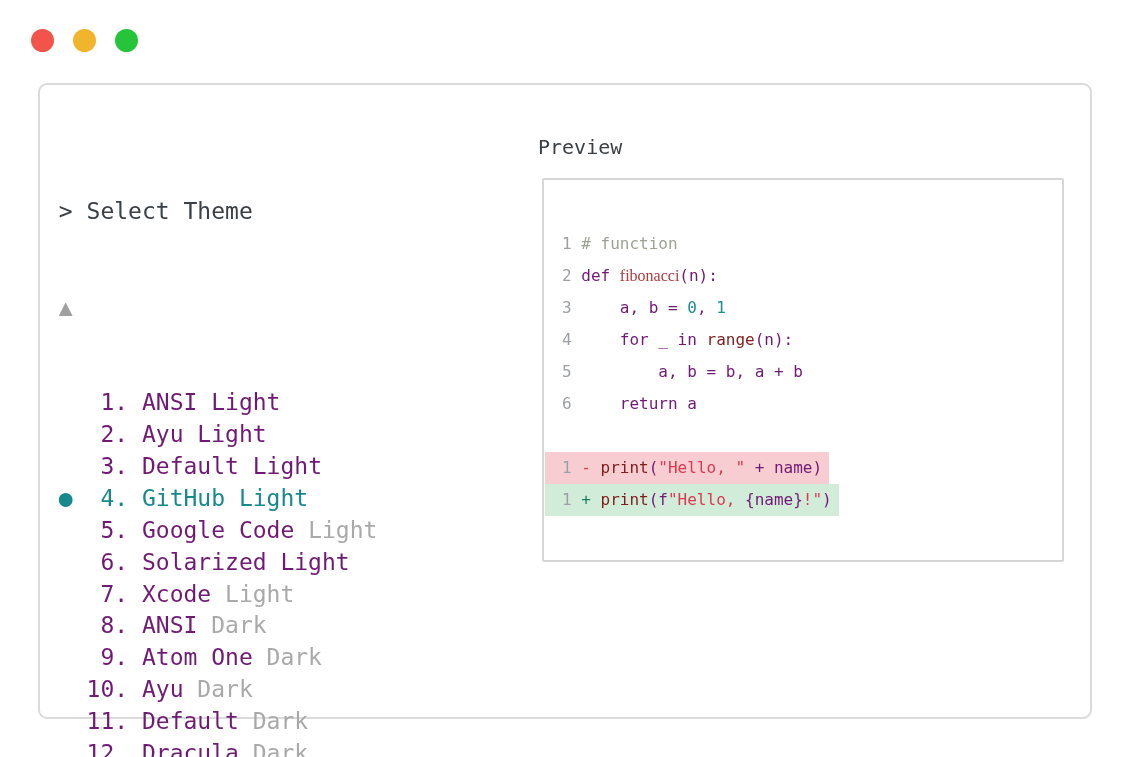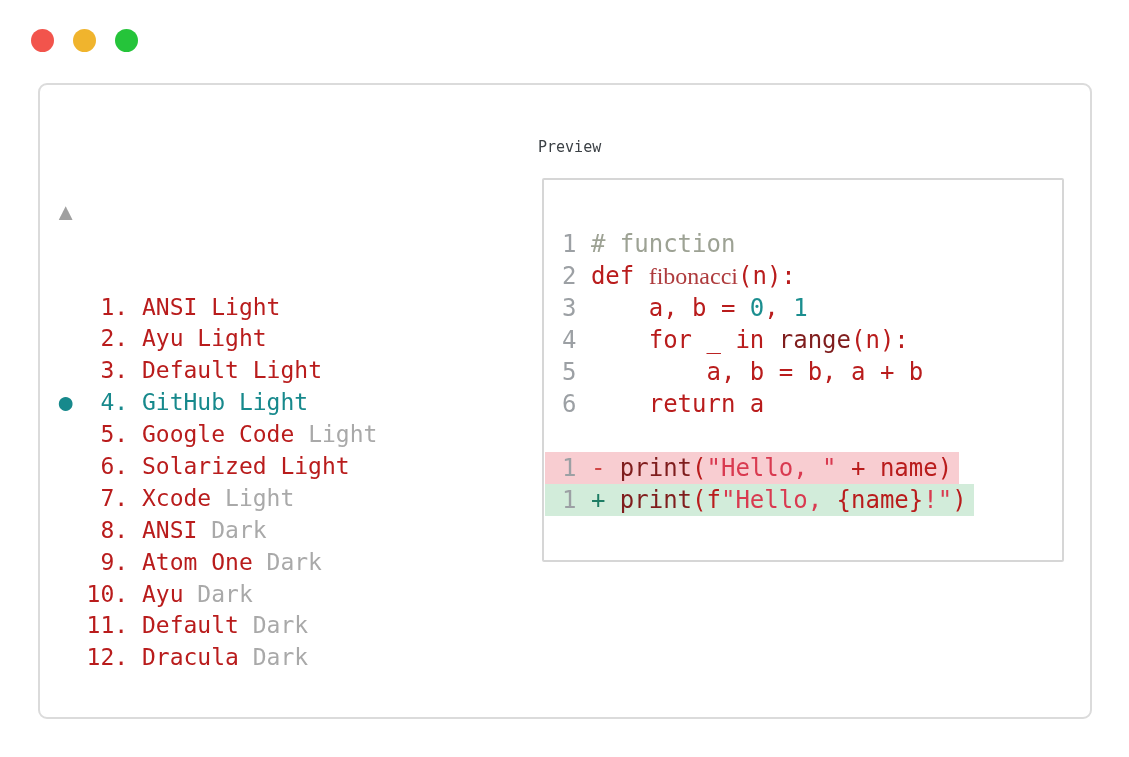--- a/index.html
+++ b/index.html
@@ -13,33 +13,33 @@
   
   .panel{position:absolute;left:38px;top:83px;width:1050px;height:632px;
          border:2px solid #dbdbdb;border-radius:9px;background:#ffffff;}
 
   
   .left-col{position:absolute;left:45px;top:132px;font-size:23px;
             line-height:31.9px;white-space:pre;color:#3b4045;}
   .row{height:31.9px;}
 
   
-  .preview-label{position:absolute;left:538px;top:132px;font-size:15px;
+  .preview-label{position:absolute;left:538px;top:132px;font-size:20px;
                  line-height:31.9px;color:#3b4045;white-space:pre;}
   .preview-box{position:absolute;left:542px;top:178px;width:518px;height:380px;
                border:2px solid #d6d6d6;border-radius:2px;background:#ffffff;}
-  .code{position:absolute;left:562px;top:228px;font-size:24px;
+  .code{position:absolute;left:562px;top:228px;font-size:16px;
         line-height:32px;white-space:pre;color:#3b4045;}
   .code-row{height:32px;}
   .diff{width:max-content;margin-left:-17px;padding:0 7px 0 17px;}
   .bg-del{background:#f8cdd1;}
   .bg-add{background:#d2ecda;}
 
   
-  .c-fg{color:#b91c1c;}
+  .c-fg{color:#701a75;}
   .c-ln{color:#9ca0a4;}
   .c-comment{color:#9da294;}
   .c-func{color:#ae3b3d;font-family:Liberation Serif, serif;}
   .c-num{color:#1b8e8f;}
   .c-blue{color:#7f1d1d;}
   .c-str{color:#d93a50;}
   .c-del{color:#d04545;}
   .c-add{color:#1e7d64;}
   .c-sel{color:#17898c;}
   .c-muted{color:#a9a9a9;}
@@ -50,20 +50,21 @@
 
 <div class="traffic">
   <span class="light" id="tl-0" style="background: rgb(242, 84, 76);"></span>
   <span class="light" id="tl-1" style="background: rgb(240, 180, 45);"></span>
   <span class="light" id="tl-2" style="background: rgb(37, 196, 58);"></span>
 </div>
 
 <div class="panel"></div>
 
 <div class="left-col">
+  <div class="row"><span> <span>&gt;</span> </span><span>Select Theme</span></div>
   <div class="row c-arrow-up"> <span>▲</span></div>
   <div id="theme-list"><div class="row"><span class="c-fg">  </span><span class="c-fg">  1. </span><span class="c-fg">ANSI</span><span class="c-fg"> Light</span></div><div class="row"><span class="c-fg">  </span><span class="c-fg">  2. </span><span class="c-fg">Ayu</span><span class="c-fg"> Light</span></div><div class="row"><span class="c-fg">  </span><span class="c-fg">  3. </span><span class="c-fg">Default</span><span class="c-fg"> Light</span></div><div class="row"><span class="c-sel"> ●</span><span class="c-sel">  4. </span><span class="c-sel">GitHub</span><span class="c-sel"> Light</span></div><div class="row"><span class="c-fg">  </span><span class="c-fg">  5. </span><span class="c-fg">Google Code</span><span class="c-muted"> Light</span></div><div class="row"><span class="c-fg">  </span><span class="c-fg">  6. </span><span class="c-fg">Solarized</span><span class="c-fg"> Light</span></div><div class="row"><span class="c-fg">  </span><span class="c-fg">  7. </span><span class="c-fg">Xcode</span><span class="c-muted"> Light</span></div><div class="row"><span class="c-fg">  </span><span class="c-fg">  8. </span><span class="c-fg">ANSI</span><span class="c-muted"> Dark</span></div><div class="row"><span class="c-fg">  </span><span class="c-fg">  9. </span><span class="c-fg">Atom One</span><span class="c-muted"> Dark</span></div><div class="row"><span class="c-fg">  </span><span class="c-fg"> 10. </span><span class="c-fg">Ayu</span><span class="c-muted"> Dark</span></div><div class="row"><span class="c-fg">  </span><span class="c-fg"> 11. </span><span class="c-fg">Default</span><span class="c-muted"> Dark</span></div><div class="row"><span class="c-fg">  </span><span class="c-fg"> 12. </span><span class="c-fg">Dracula</span><span class="c-muted"> Dark</span></div></div>
   
   
   
 </div>
 
 <div class="preview-label">Preview</div>
 <div class="preview-box"></div>
 <div class="code" id="code-block"><div class="code-row"><span class="c-ln">1 </span><span class="c-comment"># function</span></div><div class="code-row"><span class="c-ln">2 </span><span class="c-fg">def </span><span class="c-func">fibonacci</span><span class="c-fg">(n):</span></div><div class="code-row"><span class="c-ln">3 </span><span class="c-fg">    a, b = </span><span class="c-num">0</span><span class="c-fg">, </span><span class="c-num">1</span></div><div class="code-row"><span class="c-ln">4 </span><span class="c-fg">    for _ in </span><span class="c-blue">range</span><span class="c-fg">(n):</span></div><div class="code-row"><span class="c-ln">5 </span><span class="c-fg">        a, b = b, a + b</span></div><div class="code-row"><span class="c-ln">6 </span><span class="c-fg">    return a</span></div><div class="code-row"> </div><div class="code-row diff bg-del"><span class="c-ln">1 </span><span class="c-del">- </span><span class="c-blue">print</span><span class="c-fg">(</span><span class="c-str">"Hello, "</span><span class="c-fg"> + name)</span></div><div class="code-row diff bg-add"><span class="c-ln">1 </span><span class="c-add">+ </span><span class="c-blue">print</span><span class="c-fg">(f</span><span class="c-str">"Hello, </span><span class="c-fg">{name}</span><span class="c-str">!"</span><span class="c-fg">)</span></div></div>

